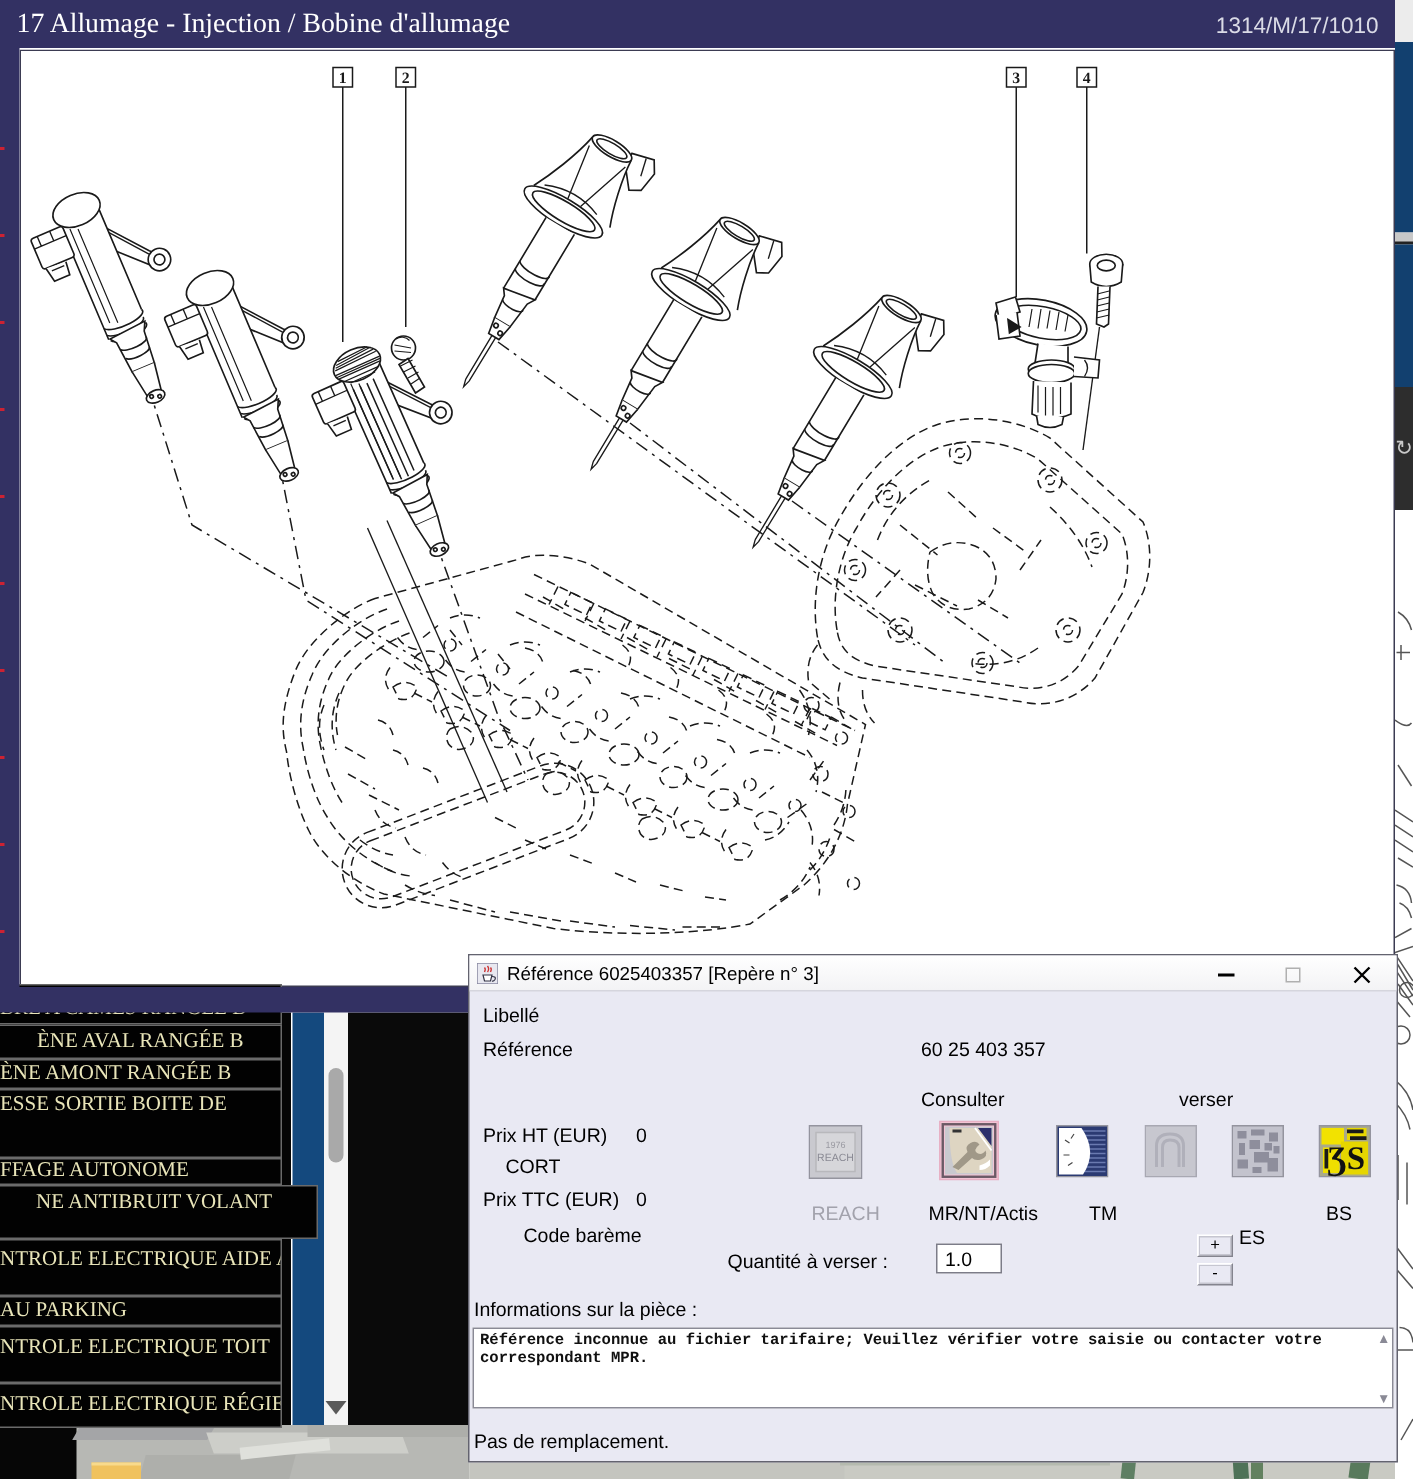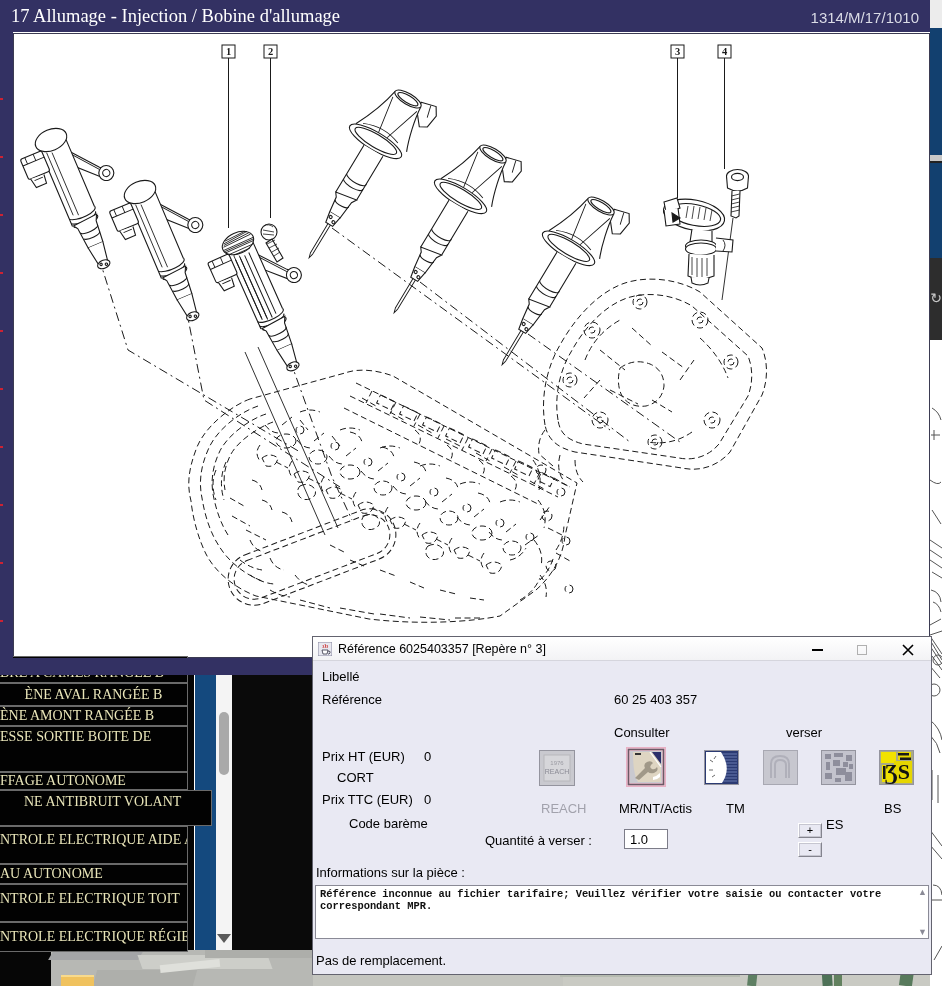--- a/index.html
+++ b/index.html
@@ -246,21 +246,21 @@
 <div id="leftstrip" class="abs"></div>
 <div id="botbar" class="abs"></div>
 <div id="menu" class="abs"></div>
 <div class="mi" style="top:656px;height:25px;line-height:32px;">BRE A CAMES RANGEE B</div>
 <div class="mi" style="top:683px;height:21px;line-height:21px;text-align:center;">ÈNE AVAL RANGÉE B</div>
 <div class="mi" style="top:706px;height:18px;line-height:18px;">ÈNE AMONT RANGÉE B</div>
 <div class="mi" style="top:726px;height:44px;line-height:20px;">ESSE SORTIE BOITE DE</div>
 <div class="mi" style="top:772px;height:16px;line-height:16px;">FFAGE AUTONOME</div>
 <div class="mi" style="top:790px;height:34px;line-height:22px;padding-left:24px;">NE ANTIBRUIT VOLANT</div>
 <div class="mi" style="top:826px;height:36px;line-height:25px;">NTROLE ELECTRIQUE AIDE AU</div>
-<div class="mi" style="top:864px;height:18px;line-height:18px;">AU AUTONOME</div>
+<div class="mi" style="top:864px;height:18px;line-height:18px;">AU PARKING</div>
 <div class="mi" style="top:884px;height:36px;line-height:28px;">NTROLE ELECTRIQUE TOIT</div>
 <div class="mi" style="top:922px;height:28px;line-height:28px;">NTROLE ELECTRIQUE RÉGIE</div>
 <div class="reddash" style="top:98px;"></div>
 <div class="reddash" style="top:156px;"></div>
 <div class="reddash" style="top:214px;"></div>
 <div class="reddash" style="top:272px;"></div>
 <div class="reddash" style="top:330px;"></div>
 <div class="reddash" style="top:388px;"></div>
 <div class="reddash" style="top:446px;"></div>
 <div class="reddash" style="top:504px;"></div>

